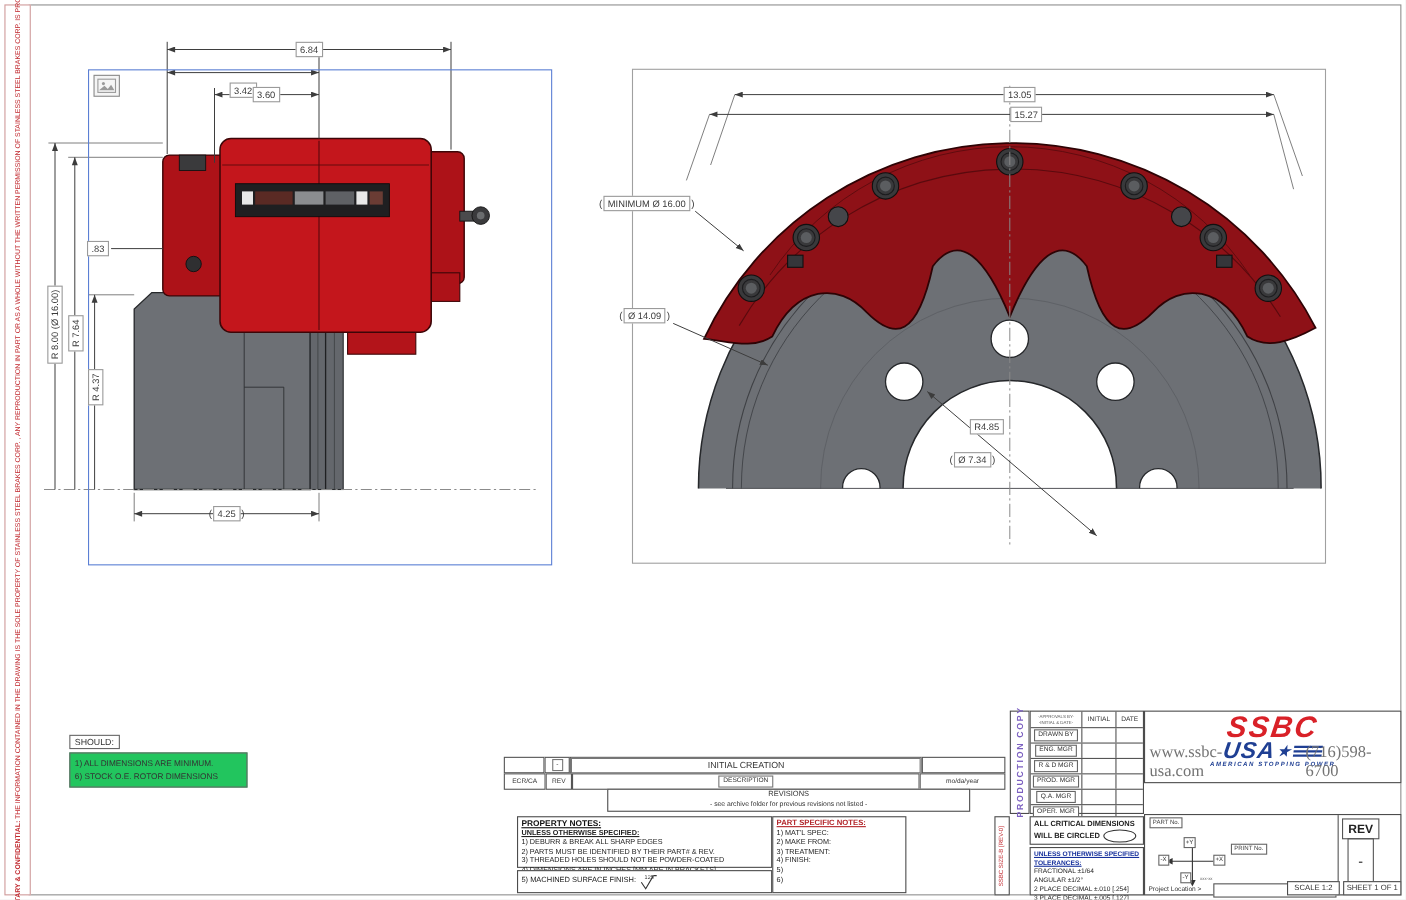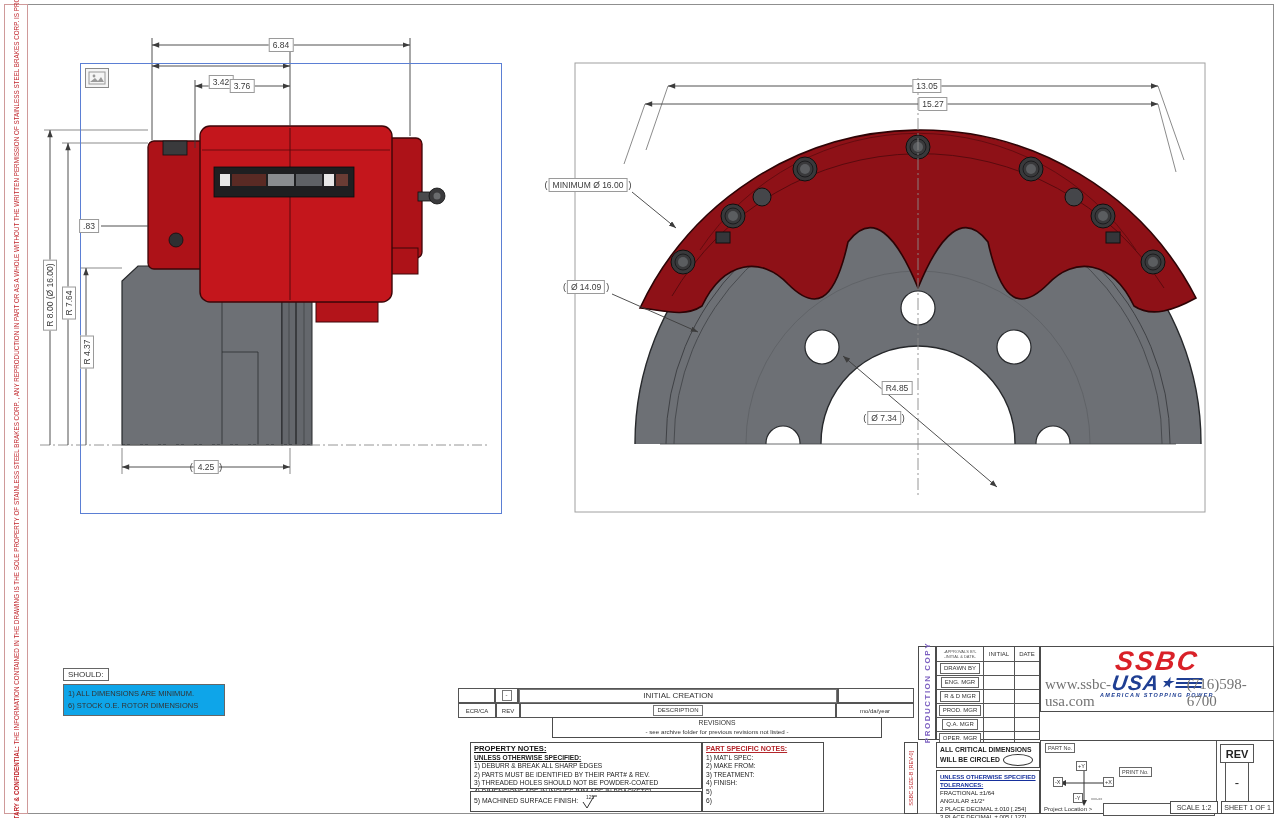--- a/index.html
+++ b/index.html
@@ -18,21 +18,21 @@
     align-items:center;gap:1px;color:#3a3a3a;font-size:9px;white-space:nowrap;z-index:6;}
   .dim-paren .bx{background:#fff;border:1px solid #9a9a9a;padding:0 3px;line-height:12px;font-size:8.5px;}
 
   
   .tb{position:absolute;border:1px solid #4c4c4c;background:#fff;color:#333;box-sizing:border-box;}
   .ctr{display:flex;align-items:center;justify-content:center;text-align:center;}
 
   
   .notes-title{position:absolute;left:63px;top:668px;border:1px solid #666;background:#fff;
     font-size:8px;padding:1px 4px;color:#333;z-index:4;}
-  .notes-body{position:absolute;left:63px;top:684px;width:152px;border:1px solid #666;background:#0ea5e9;
+  .notes-body{position:absolute;left:63px;top:684px;width:152px;border:1px solid #666;background:#22c55e;
     font-size:7.5px;line-height:12px;padding:3px 4px;color:#333;z-index:4;}
 
   
   .rev-row{display:flex;}
   .rev-cell{border:1px solid #555;box-sizing:border-box;display:flex;align-items:center;justify-content:center;background:#fff;}
   .mini-box{border:1px solid #777;background:#fff;padding:0 3px;line-height:9px;font-size:6px;color:#333;}
 
   
   .gnotes{font-size:6.6px;line-height:8.6px;color:#222;padding:2px 3px;}
   .gn-title{font-size:7.6px;font-weight:bold;text-decoration:underline;color:#111;}
@@ -225,21 +225,21 @@
   <div class="abs" style="left:85px;top:68px;width:22px;height:18px;border:1px solid #8a8a8a;background:#f5f5f5;z-index:3;">
     <svg width="22" height="18" viewBox="0 0 22 18">
       <rect x="3" y="3" width="16" height="12" fill="none" stroke="#9a9a9a"></rect>
       <circle cx="8" cy="7" r="1.4" fill="#9a9a9a"></circle>
       <path d="M4,13 L9,9 L12,12 L15,8 L18,13 Z" fill="#9a9a9a"></path>
     </svg>
   </div>
 
   <div class="dim-label" style="left:281px;top:45px;">6.84</div>
   <div class="dim-label" style="left:221px;top:66px;margin-top:16px;">3.42</div>
-  <div class="dim-label" style="left:242px;top:86px;">3.76</div>
+  <div class="dim-label" style="left:242px;top:86px;">3.60</div>
   <div class="dim-label" style="left:89px;top:226px;">.83</div>
   <div class="dim-label rot" style="left:50px;top:295px;">R 8.00 (Ø 16.00)</div>
   <div class="dim-label rot" style="left:69px;top:303px;">R 7.64</div>
   <div class="dim-label rot" style="left:87px;top:352px;">R 4.37</div>
   <div class="dim-paren" style="left:206px;top:467px;">
     <span>(</span>
     <span class="bx">4.25</span>
     <span>)</span>
   </div>
 

